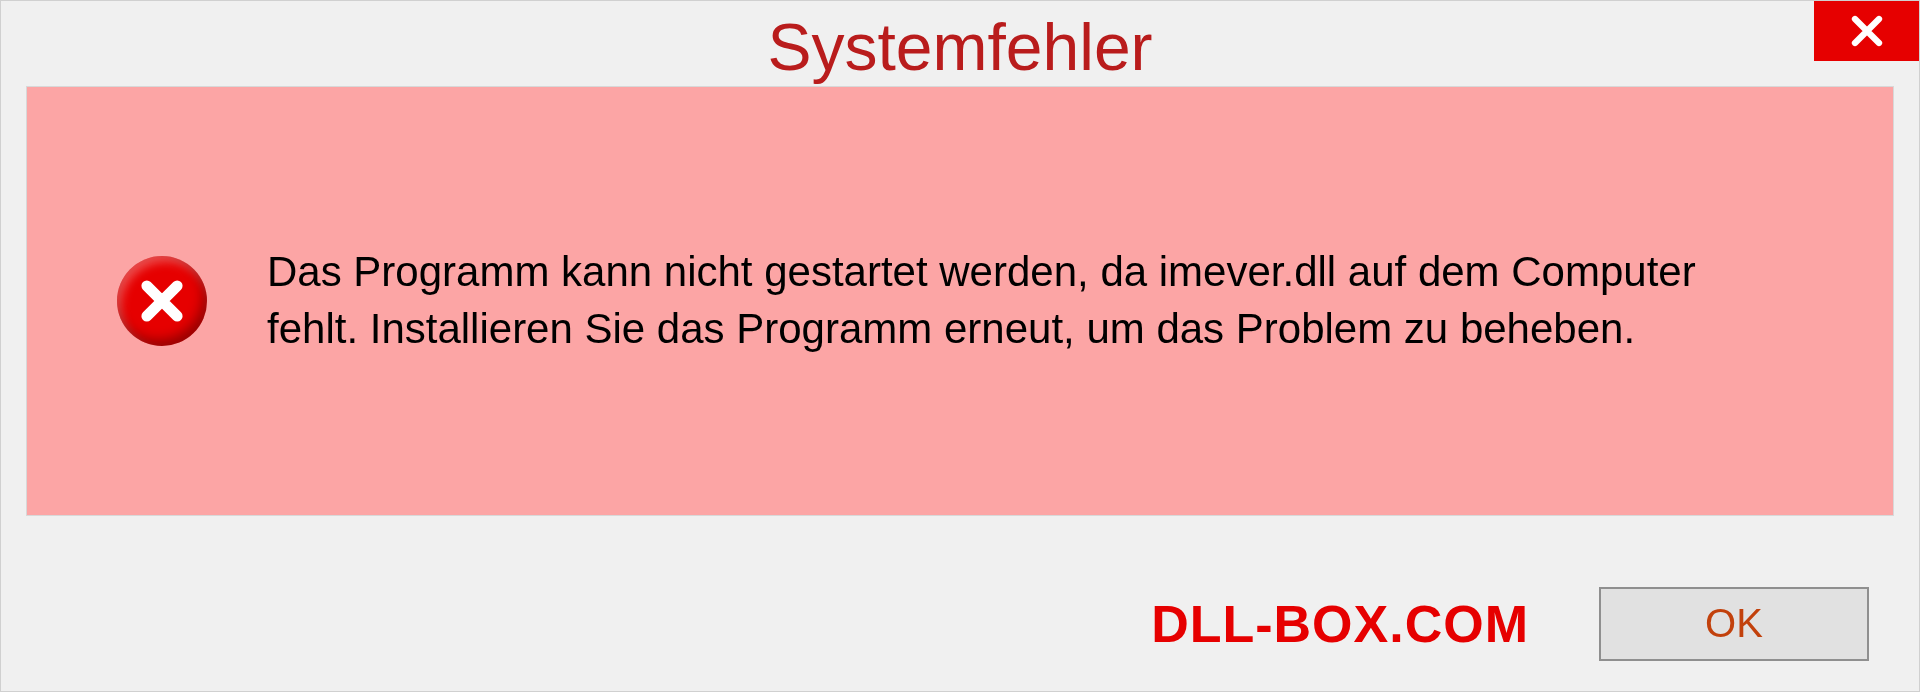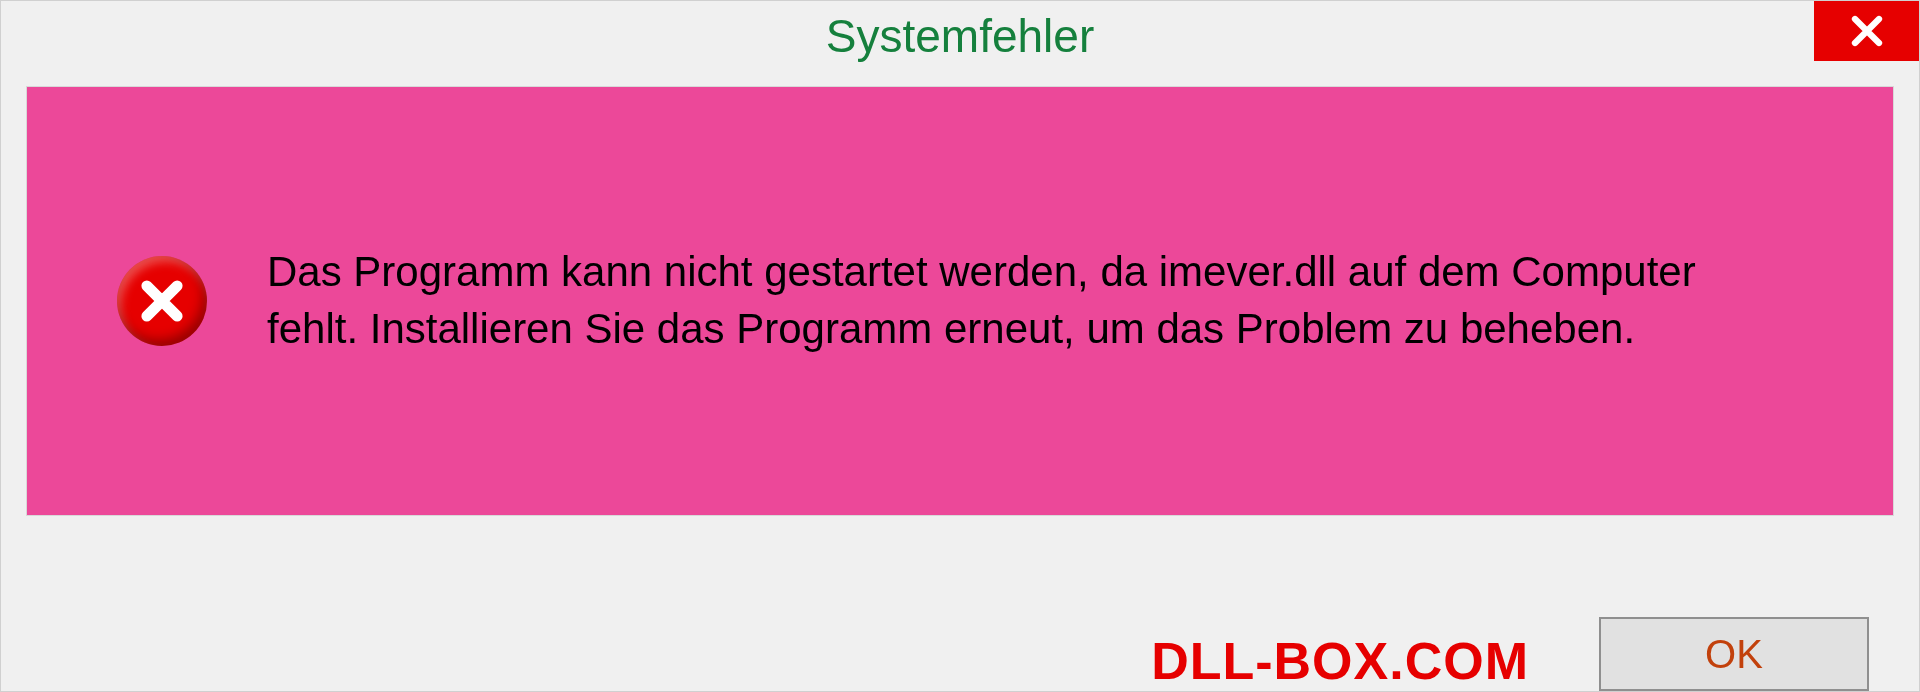--- a/index.html
+++ b/index.html
@@ -27,22 +27,22 @@
     }
     .titlebar {
       height: 85px;
       display: flex;
       align-items: flex-start;
       justify-content: center;
       position: relative;
       padding-top: 8px;
     }
     .title-text {
-      font-size: 46px;
-      color: #15803d;
+      font-size: 66px;
+      color: #b91c1c;
       font-weight: normal;
     }
     .close-btn {
       position: absolute;
       top: 0;
       right: 0;
       width: 105px;
       height: 60px;
       background: #e60000;
       display: flex;
@@ -50,21 +50,21 @@
       justify-content: center;
       cursor: pointer;
     }
     .close-btn svg {
       width: 36px;
       height: 36px;
     }
     .content-panel {
       margin: 0 25px;
       flex: 1;
-      background: #ec4899;
+      background: #fca5a5;
       border: 1px solid #d8d8d8;
       display: flex;
       align-items: center;
       padding: 0 40px 0 90px;
       gap: 60px;
     }
     .error-icon-wrap {
       display: flex;
       align-items: center;
       justify-content: center;
@@ -85,21 +85,21 @@
     }
     .message-text {
       font-size: 42px;
       line-height: 1.35;
       color: #000;
       max-width: 1520px;
     }
     .footer {
       height: 135px;
       display: flex;
-      align-items: flex-end;
+      align-items: center;
       justify-content: flex-end;
       padding: 0 50px;
       gap: 70px;
       margin-top: 40px;
     }
     .watermark {
       font-size: 52px;
       font-weight: 900;
       color: #e60000;
       letter-spacing: 1px;

